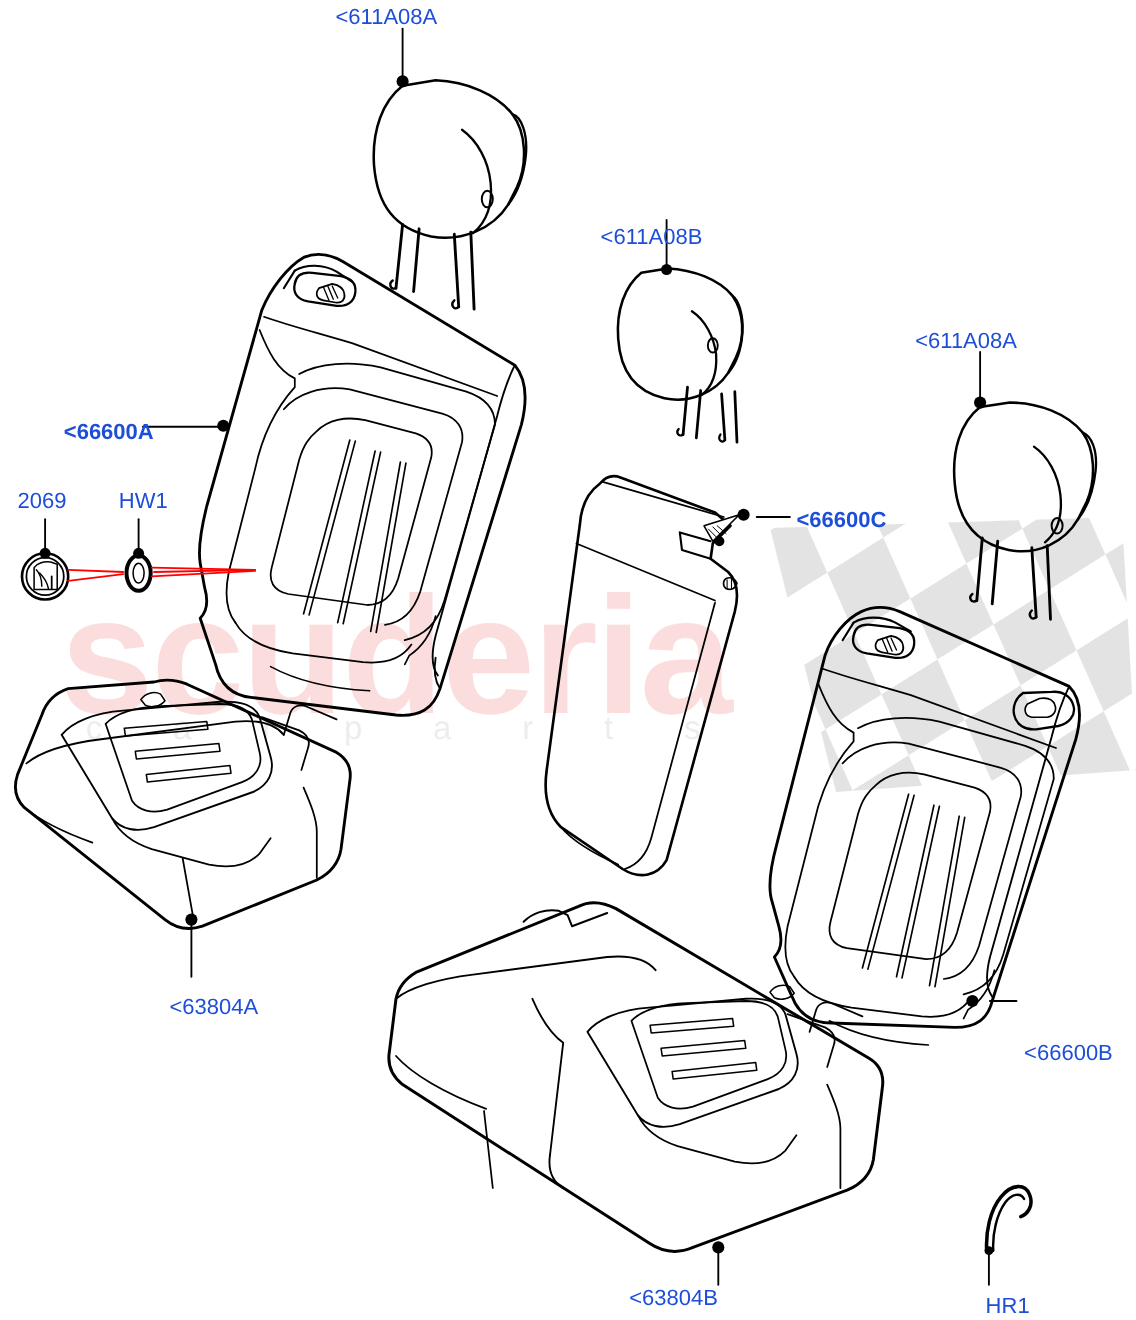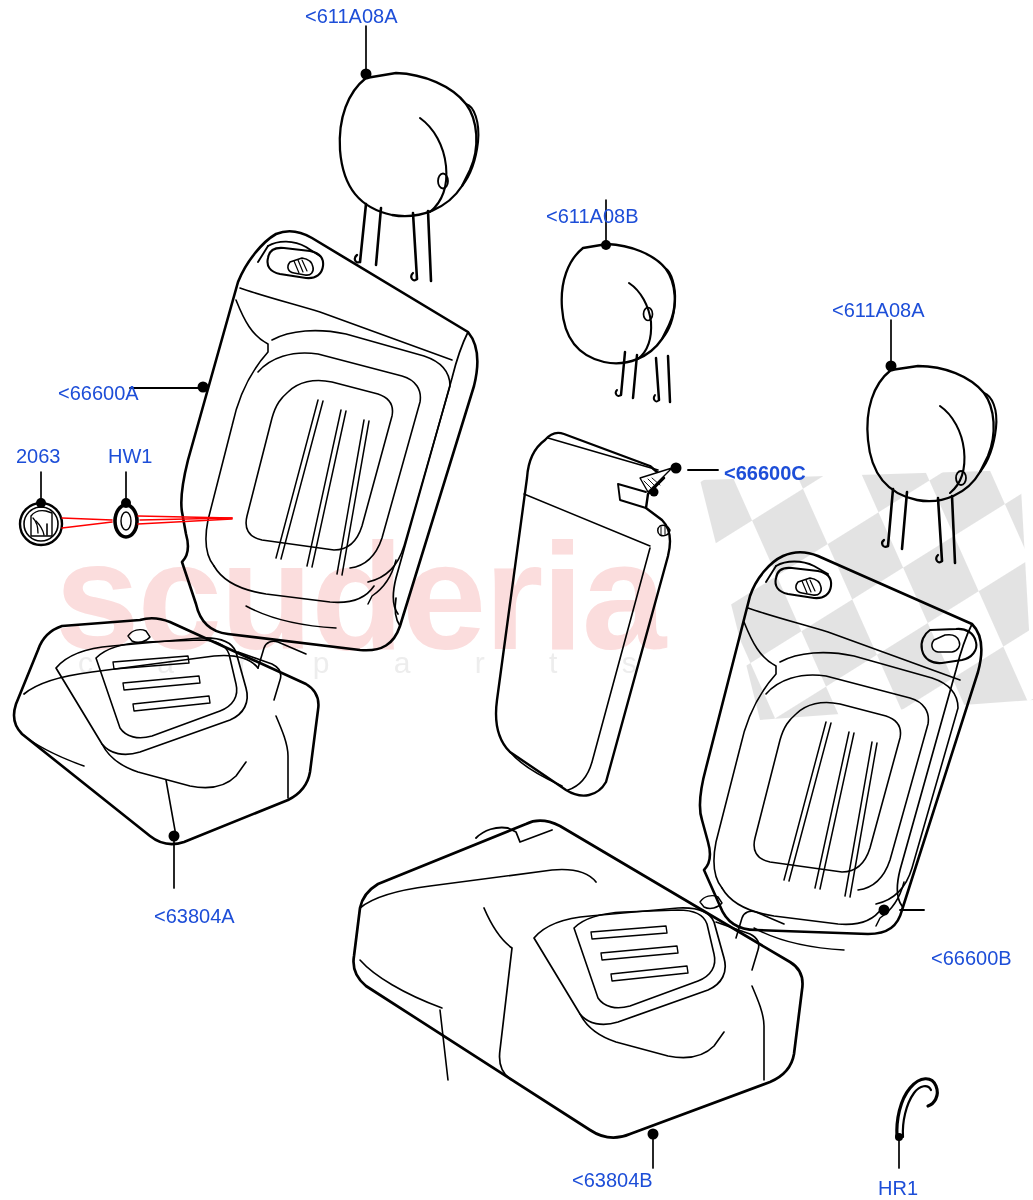--- a/index.html
+++ b/index.html
@@ -379,22 +379,22 @@
 
       <line x1="899" y1="1140" x2="899" y2="1168" stroke-width="1.7"></line>
       <circle cx="899" cy="1137" r="4" fill="#000" stroke="none"></circle>
     </g>
 
   </svg>
 
   <div class="lbl" style="left:305px;top:6px;">&lt;611A08A</div>
   <div class="lbl" style="left:546px;top:178px;margin-top:28px;">&lt;611A08B</div>
   <div class="lbl" style="left:832px;top:300px;">&lt;611A08A</div>
-  <div class="lbl" style="left:58px;top:383px;">&lt;66600A</div>
+  <div class="lbl" style="left:58px;top:383px;font-weight:bold;">&lt;66600A</div>
   <div class="lbl" style="left:724px;top:463px;font-weight:bold;">&lt;66600C</div>
   <div class="lbl" style="left:931px;top:903px;margin-top:45px;">&lt;66600B</div>
   <div class="lbl" style="left:126px;top:906px;margin-left:28px;">&lt;63804A</div>
   <div class="lbl" style="left:572px;top:1170px;">&lt;63804B</div>
-  <div class="lbl" style="left:16px;top:446px;">2063</div>
+  <div class="lbl" style="left:16px;top:446px;">2069</div>
   <div class="lbl" style="left:108px;top:446px;">HW1</div>
-  <div class="lbl" style="left:878px;top:1178px;">HR1</div>
+  <div class="lbl" style="left:896px;top:1178px;">HR1</div>
 
 </div>
 
 </body></html>

